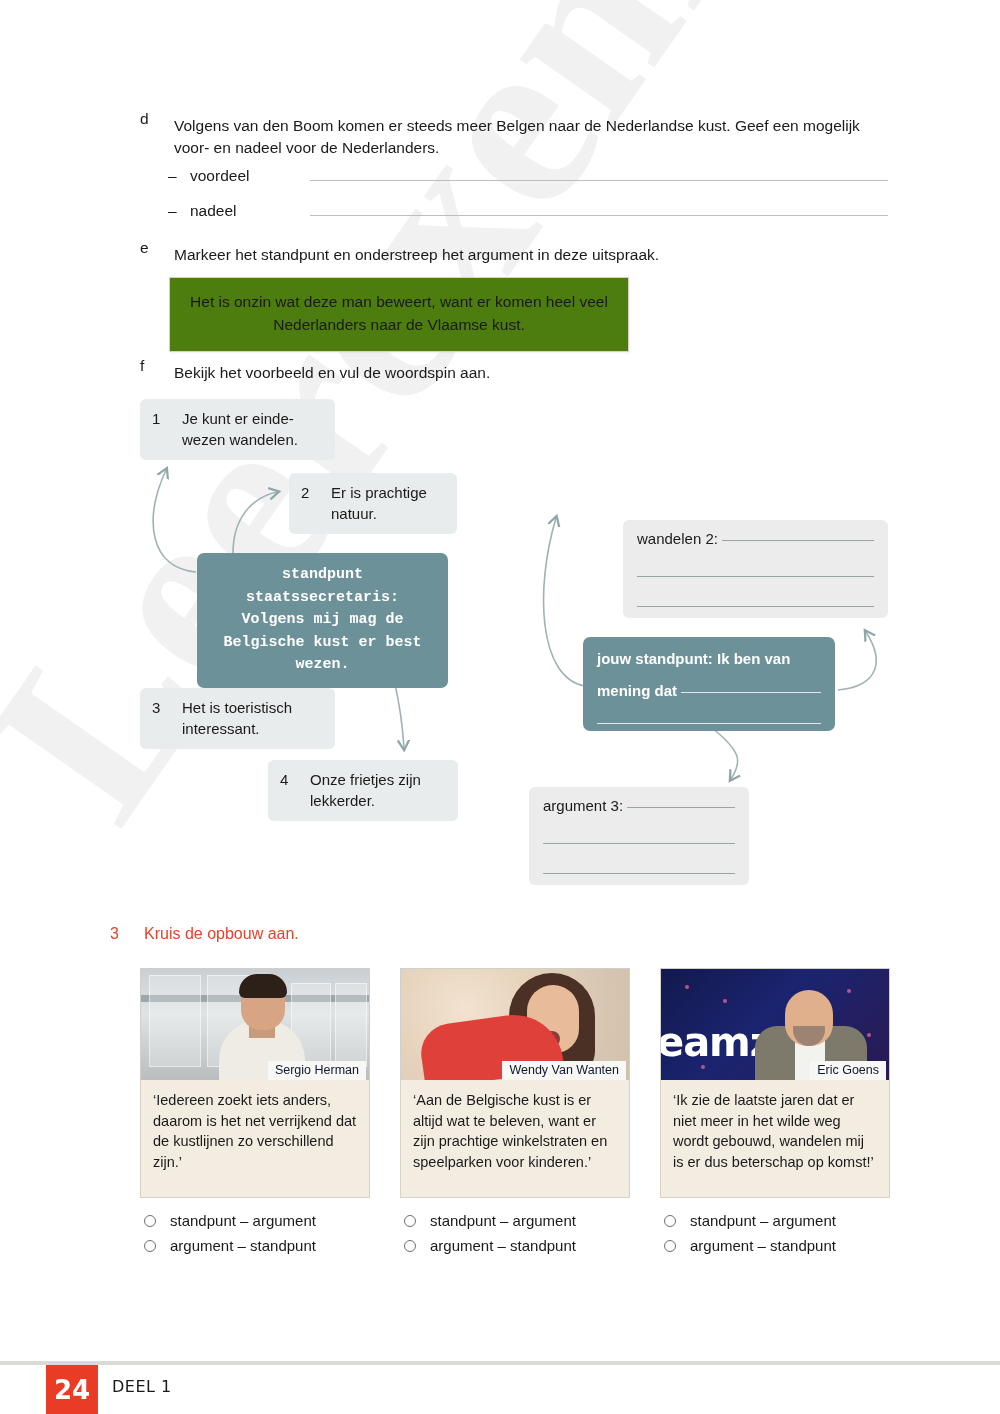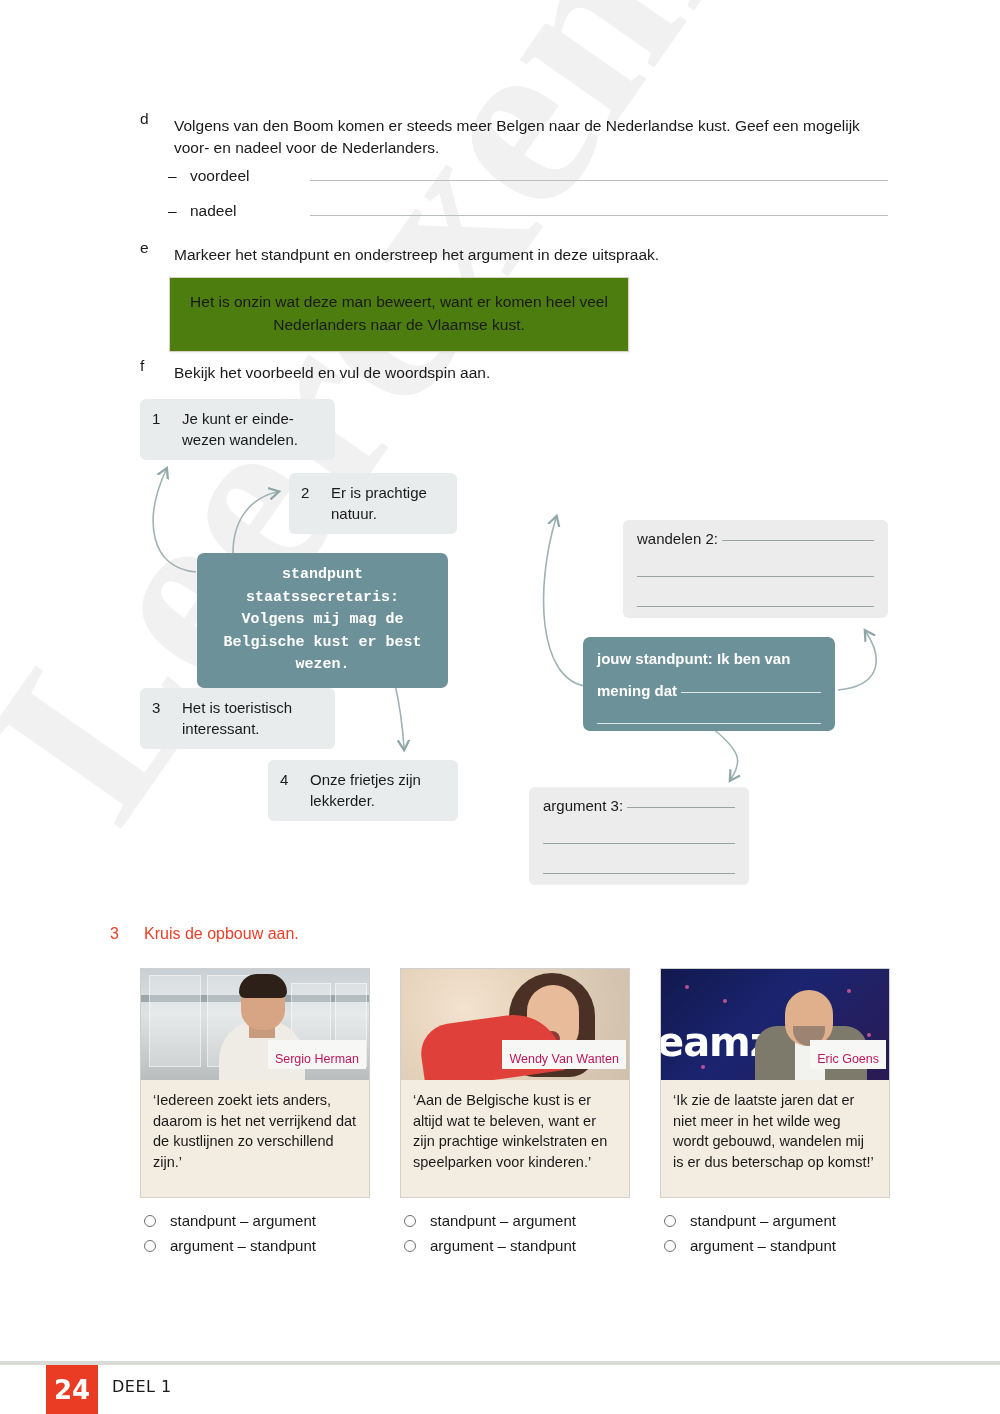--- a/index.html
+++ b/index.html
@@ -131,25 +131,25 @@
   .card { position: absolute; width: 230px; }
   .photo {
     position: relative;
     width: 230px; height: 112px;
     overflow: hidden;
     border: 1px solid #cfcfcf;
     border-bottom: none;
   }
   .photo .nametag {
     position: absolute;
-    right: 3px; bottom: 11px;
+    right: 3px; bottom: 0;
     background: #f7f7f5;
     font-size: 12.5px;
-    padding: 12px 7px 3px 7px;
-    color: #be185d;
+    padding: 2px 7px 3px 7px;
+    color: #0f172a;
     white-space: nowrap;
   }
   .quote {
     background: #f3ece0;
     border: 1px solid #d9d2c4;
     border-top: none;
     padding: 10px 12px 14px 12px;
     font-size: 14.5px;
     line-height: 1.42;
     min-height: 118px;

